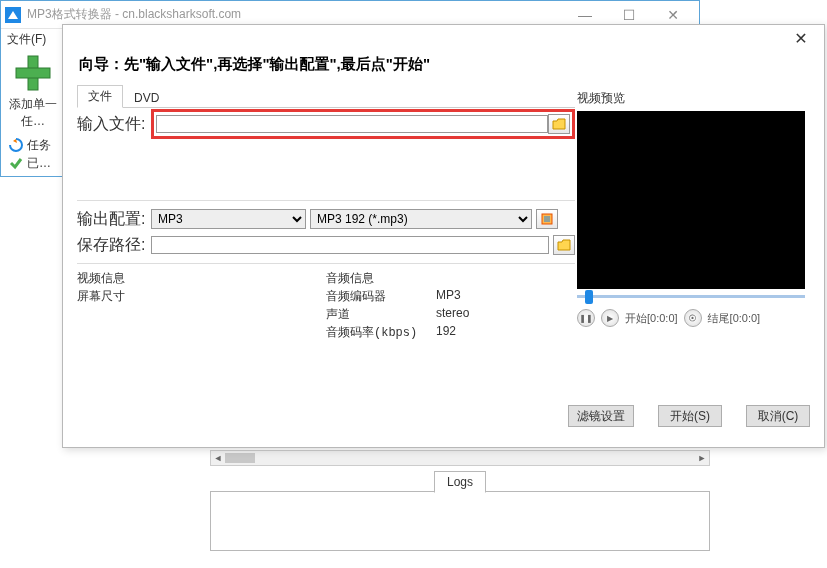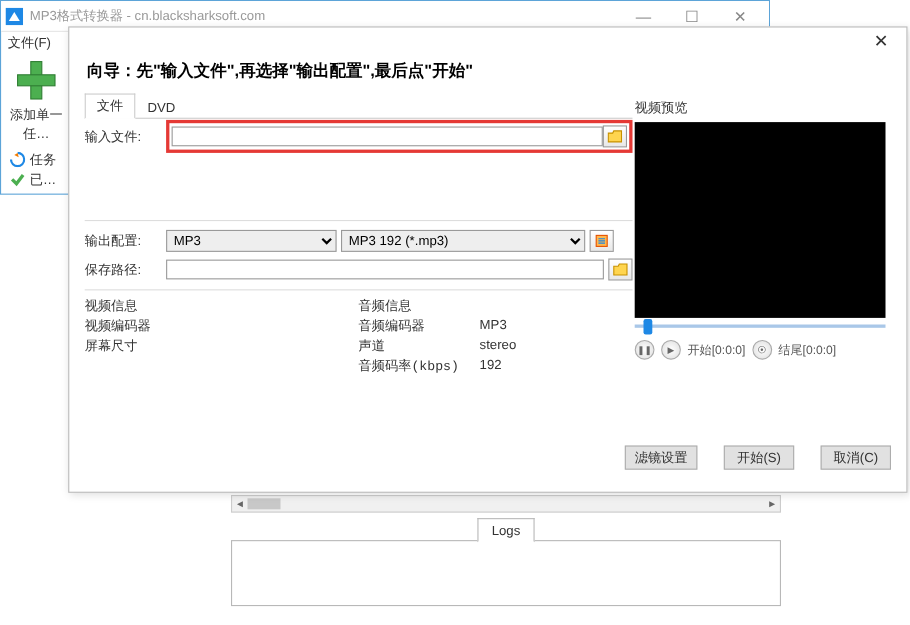--- a/index.html
+++ b/index.html
@@ -38,21 +38,21 @@
 .left-panel { width: 498px; }
 .right-panel { width: 228px; }
 
 .tab-row { height: 22px; border-bottom:1px solid #ccc; margin-bottom:4px; display:flex; align-items:flex-end;}
 .tab { padding: 2px 10px; font-size:12px; border:1px solid transparent; border-bottom:none; }
 .tab.active { border-color:#ccc; background:#fff; position:relative; top:1px; border-bottom:1px solid #fff;}
 .right-panel .section-label { font-size:12px; padding:4px 0;}
 .video-preview { width:228px; height:178px; background:#000; }
 
 .form-row { display:flex; align-items:center; height:24px; margin: 2px 0; gap:4px;}
-.form-label { width:70px; font-size:12px;}
+.form-label { width:70px; font-size:16px;}
 .highlight-box { border:3px solid #e53935; padding:2px; display:flex; align-items:center; flex:1;}
 .text-input { flex:1; height:18px; border:1px solid #999; font-size:12px; padding:0 3px; }
 .browse-btn { width:22px; height:20px; border:1px solid #999; background:linear-gradient(#fff,#e8e8e8); display:flex;align-items:center;justify-content:center;}
 .dropdown { height:20px; border:1px solid #999; font-size:12px; background:#eee; padding:0 2px;}
 .dd1{width:155px;} .dd2{width:222px;}
 .profile-btn{width:22px;height:20px;border:1px solid #999;background:linear-gradient(#fff,#e8e8e8);display:flex;align-items:center;justify-content:center;}
 
 .spacer { height: 56px; }
 .divider { border-top:1px solid #ddd; margin:6px 0;}
 .info-grid { display:flex; font-size:12px; }
@@ -178,23 +178,20 @@
       </div>
 
       <div class="divider"></div>
 
       <div class="info-grid">
         <div class="info-col">
           <div class="info-line">
               <span class="info-key">视频信息</span>
             </div>
           <div class="info-line">
-              <span class="info-key">视频编码器</span>
-            </div>
-          <div class="info-line">
               <span class="info-key">屏幕尺寸</span>
             </div>
         </div>
         <div class="info-col">
           <div class="info-line">
               <span class="info-key">音频信息</span>
             </div>
           <div class="info-line">
               <span class="info-key">音频编码器</span>
               <span class="info-val">MP3</span>

